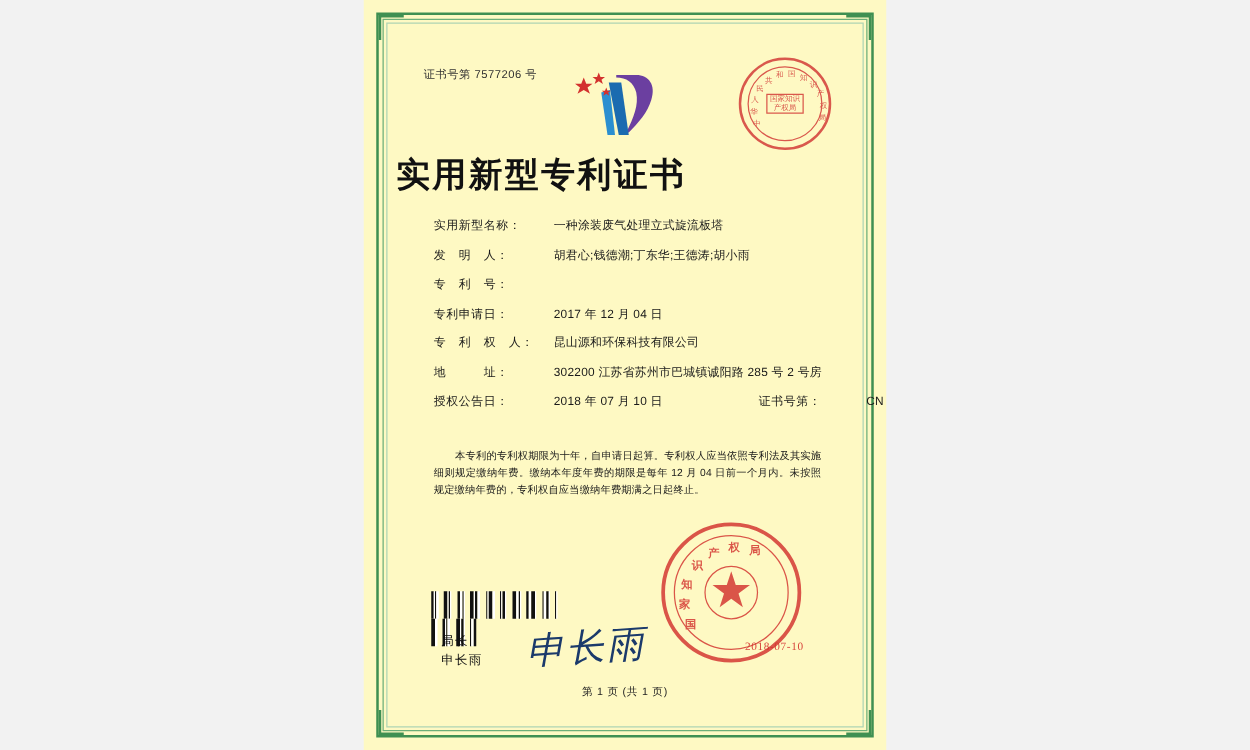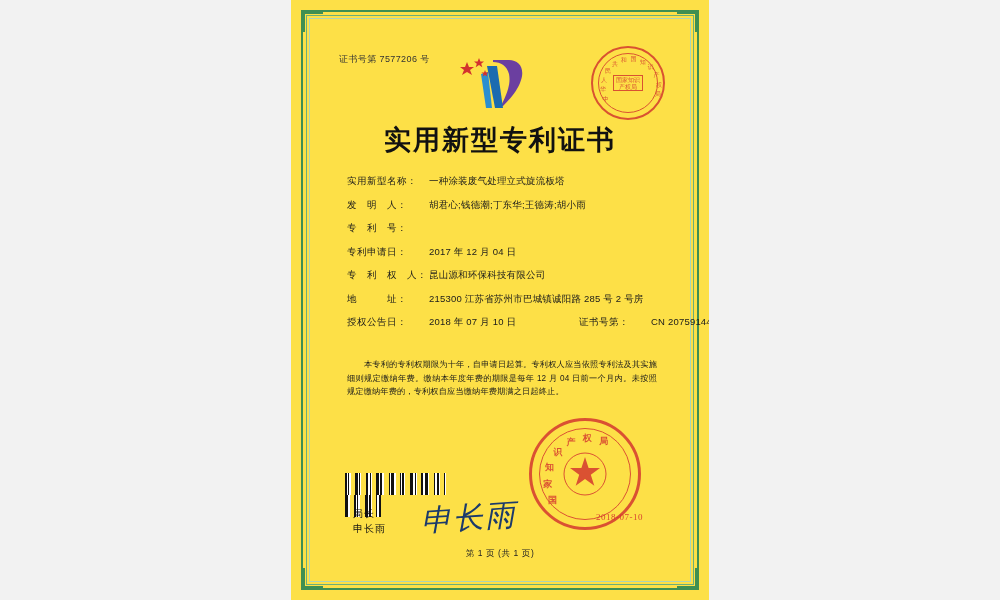--- a/index.html
+++ b/index.html
@@ -19,21 +19,21 @@
     background: #f2f2f2;
   }
 
   
   .certificate {
     position: absolute;
     left: 291px;
     top: 0px;
     width: 418px;
     height: 600px;
-    background: #fde047;
+    background: #fef9c3;
     box-sizing: border-box;
     overflow: hidden;
   }
 
   
   .frame-outer {
     position: absolute;
     left: 10px;
     top: 10px;
     right: 10px;
@@ -147,21 +147,20 @@
     transform-origin: 0 0;
     white-space: nowrap;
   }
 
   
   .main-title {
     position: absolute;
     left: 0;
     right: 0;
     top: 96px;
-    text-align: center;
     font-family: "DejaVu Sans", sans-serif;
     font-size: 27px;
     font-weight: bold;
     color: #111;
     letter-spacing: 2px;
   }
 
   
   .fields {
     position: absolute;
@@ -169,20 +168,21 @@
     right: 24px;
     top: 148px;
   }
   .field-row {
     display: flex;
     align-items: baseline;
     margin-bottom: 10.5px;
     font-size: 9.5px;
     color: #1a1a1a;
     line-height: 13px;
+    gap: 14px;
   }
   .field-label {
     width: 82px;
     flex: 0 0 82px;
     letter-spacing: 0.5px;
     white-space: nowrap;
   }
   .field-value {
     flex: 1;
     letter-spacing: 0.2px;
@@ -386,21 +386,21 @@
           <div class="field-value">2017 年 12 月 04 日</div>
         </div>
 
         <div class="field-row">
           <div class="field-label">专　利　权　人：</div>
           <div class="field-value">昆山源和环保科技有限公司</div>
         </div>
 
         <div class="field-row">
           <div class="field-label">地　　　址：</div>
-          <div class="field-value">215300 江苏省苏州市巴城镇诚阳路 285 号 2 号房</div>
+          <div class="field-value">302200 江苏省苏州市巴城镇诚阳路 285 号 2 号房</div>
         </div>
 
         <div class="field-row two-col">
           <div class="field-label">授权公告日：</div>
           <div class="field-value">2018 年 07 月 10 日</div>
           <div class="field-label2">证书号第：</div>
           <div class="field-value">CN 207591449 U</div>
         </div>
 
       </div>

